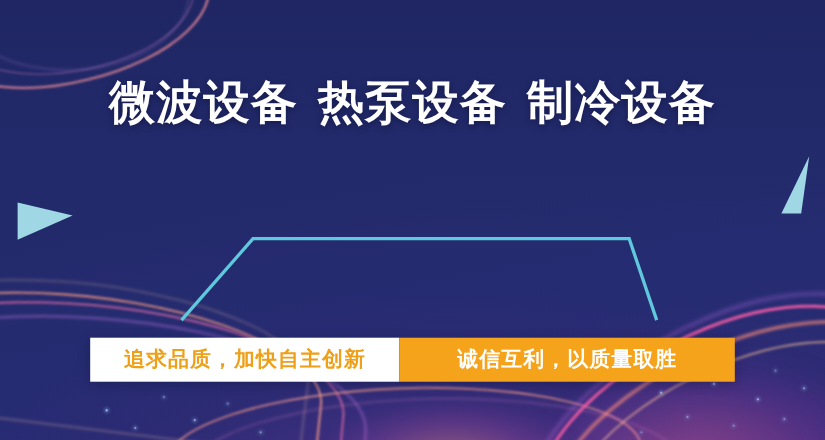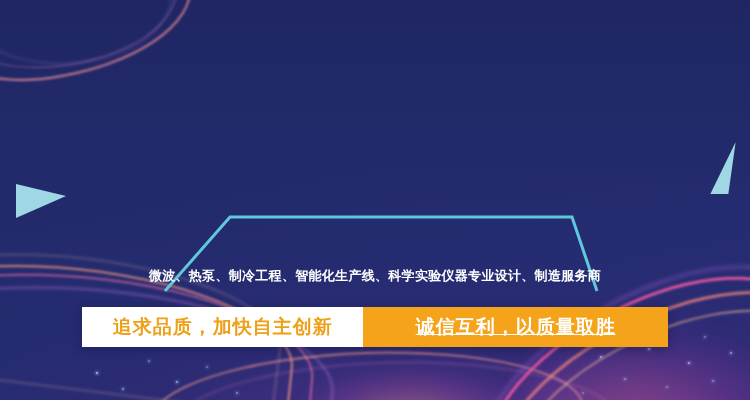--- a/index.html
+++ b/index.html
@@ -257,21 +257,20 @@
     width: 316px;
     background: #f5a31a;
     color: #ffffff;
     display: flex;
     align-items: center;
     justify-content: center;
     font-size: 19px;
     font-weight: 700;
     letter-spacing: 1px;
     white-space: nowrap;
-    text-decoration: underline;
   }
 </style>
 </head>
 <body>
 
 <div id="banner">
 
   <div class="bg-base"></div>
   <div class="bg-deep-top"></div>
 
@@ -309,29 +308,31 @@
     <div class="spark" style="left:712px; top:380px; opacity:.6;"></div>
     <div class="spark" style="left:730px; top:352px; opacity:.7;"></div>
     <div class="spark" style="left:582px; top:392px; opacity:.45;"></div>
     <div class="spark" style="left:704px; top:336px; opacity:.5;"></div>
   </div>
 
   <div class="tri tri-left"></div>
   <div class="tri tri-right"></div>
 
   <div class="headline">
+    <span class="hl-line">
+      <span>微波设备</span><span class="gap"></span><span>热泵设备</span><span class="gap"></span><span>制冷设备</span>
+    </span>
   </div>
 
   <div class="trapezoid">
     <svg width="440" height="82" viewBox="0 0 440 82">
       <path d="M 5 79 L 70 5 L 412 5 L 437 79" fill="none" stroke="#5fc8dd" stroke-width="3" stroke-linejoin="miter"></path>
     </svg>
   </div>
 
 
-  <div class="slogan-sub">微波、热泵、制冷工程、智能化生产线、科学实验仪器专业设计、制造服务商</div>
 
   <div class="cta-bar">
     <div class="cta-left">追求品质，加快自主创新</div>
     <div class="cta-right">诚信互利，以质量取胜</div>
   </div>
 
 </div>
 
 </body></html>

